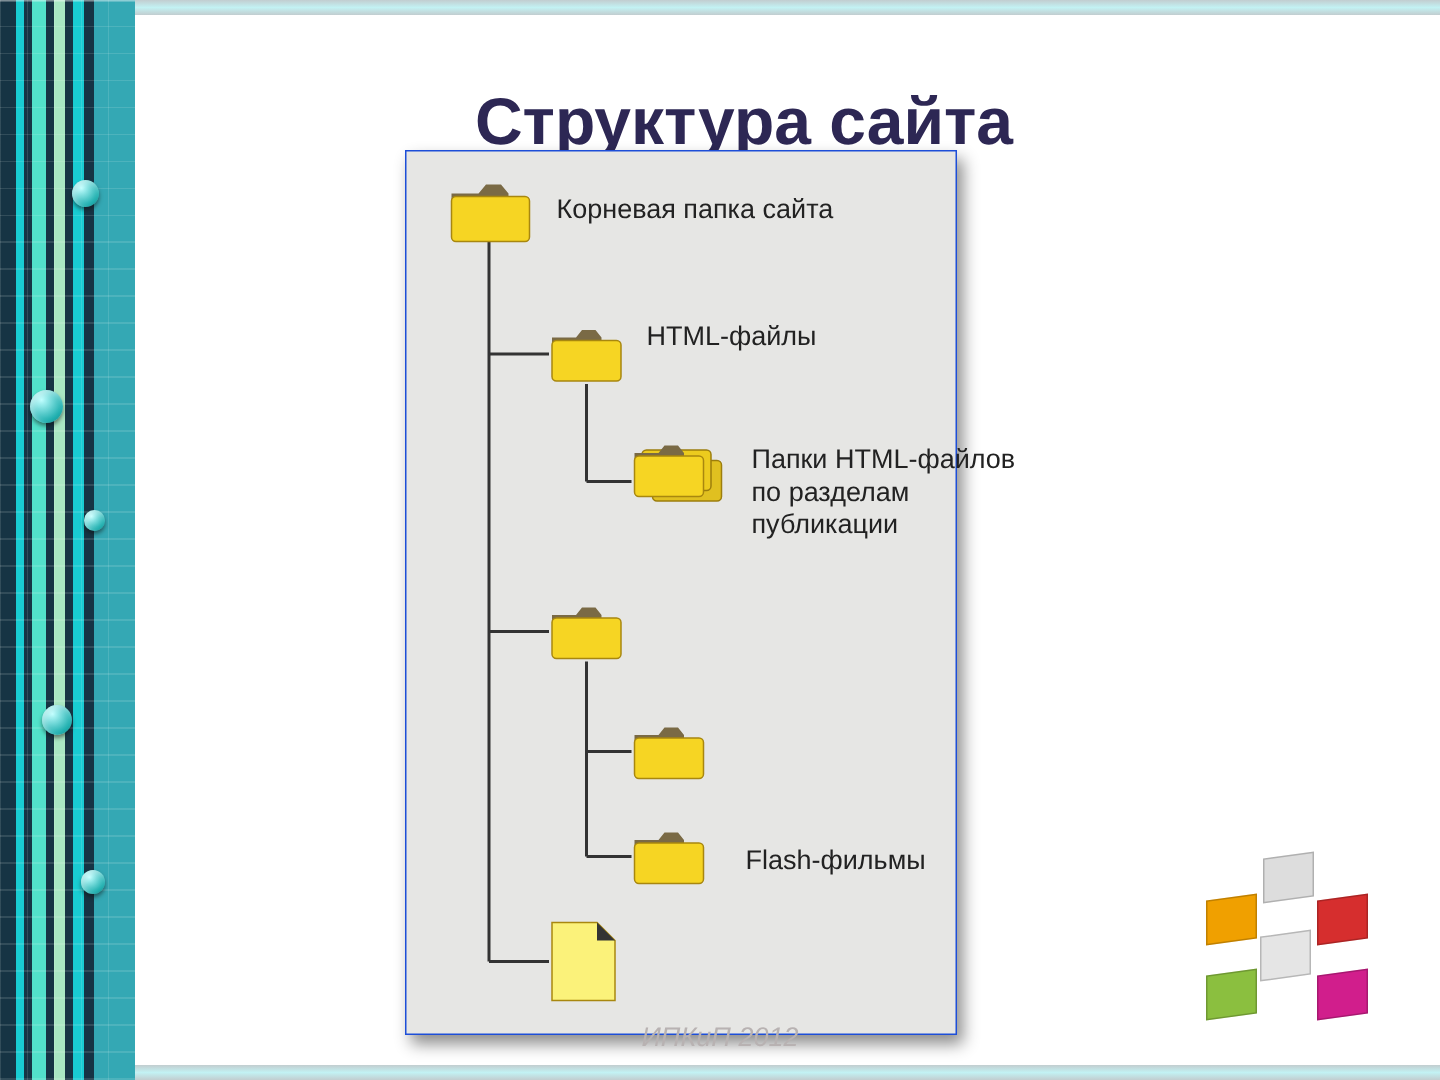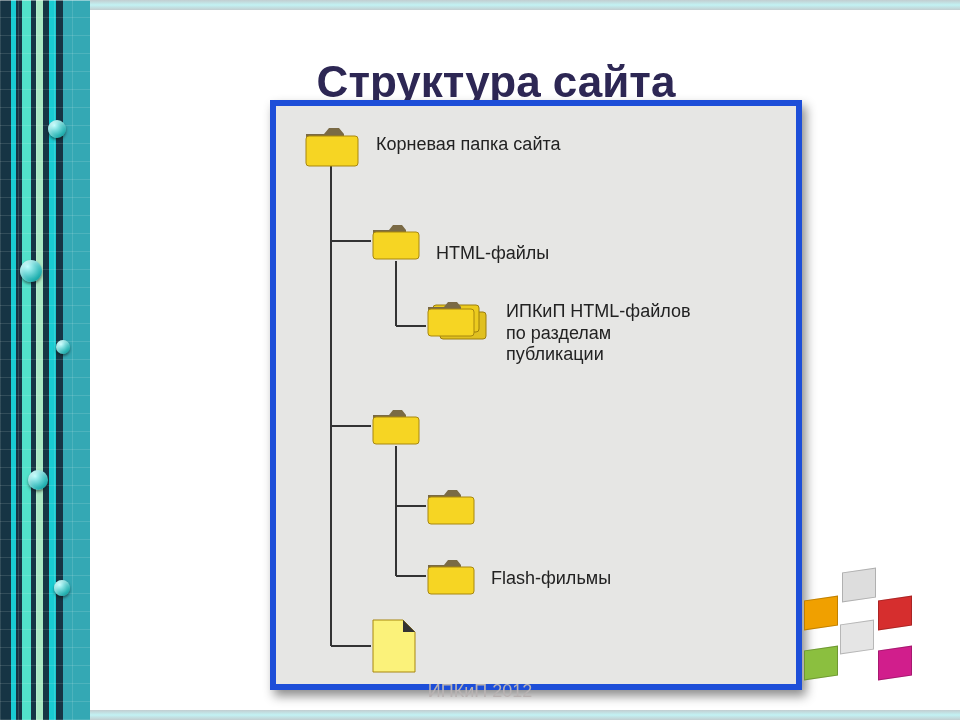--- a/index.html
+++ b/index.html
@@ -66,40 +66,41 @@
     text-align: center;
     font-size: 44px;
     font-weight: 700;
     color: #2d2754;
     margin-left: 32px;
   }
 
   .diagram-frame {
     position: absolute;
     left: 270px; top: 100px;
-    width: 532px; height: 590px;
+    width: 368px; height: 590px;
     background: #e6e6e4;
-    border: 6px solid #1d4ed8;
+    border: 1px solid #1d4ed8;
     box-shadow: 4px 6px 10px rgba(0,0,0,.45);
   }
   .diagram-frame svg { position: absolute; inset: 0; }
   .node-label {
     position: absolute;
     font-size: 18px;
     color: #222;
     line-height: 1.2;
   }
 
   
   .footer {
     position: absolute;
     left: 0; right: 0; bottom: 18px;
     text-align: center;
     color: #b8b2b2;
     font-size: 18px;
+    font-style: italic;
   }
 
   
   .corner-logo {
     position: absolute;
     right: 30px; bottom: 30px;
     width: 140px; height: 120px;
   }
   .cube {
     position: absolute;
@@ -148,53 +149,53 @@
   <svg width="56" height="44" style="position:absolute;left:28px;top:18px">
     <path d="M2 10 h18 l5 -6 h10 l5 6 v4 H2z" fill="#7a6a45"></path>
     <rect x="2" y="12" width="52" height="30" rx="3" fill="#f6d523" stroke="#a8870f"></rect>
   </svg>
   <div class="node-label" style="left:100px;top:28px">Корневая папка сайта</div>
 
   <svg width="50" height="40" style="position:absolute;left:95px;top:115px">
     <path d="M2 9 h16 l4 -5 h9 l4 5 v4 H2z" fill="#7a6a45"></path>
     <rect x="2" y="11" width="46" height="27" rx="3" fill="#f6d523" stroke="#a8870f"></rect>
   </svg>
-  <div class="node-label" style="left:160px;top:137px">HTML-файлы</div>
+  <div class="node-label" style="left:160px;top:113px">HTML-файлы</div>
 
   <svg width="66" height="56" style="position:absolute;left:150px;top:192px">
     <g transform="translate(14,14)">
         <rect width="46" height="27" rx="3" fill="#e0c020" stroke="#9c7e0d"></rect>
       </g>
     <g transform="translate(7,7)">
         <rect width="46" height="27" rx="3" fill="#eccb1e" stroke="#9c7e0d"></rect>
       </g>
     <g>
         <path d="M2 9 h16 l4 -5 h9 l4 5 v4 H2z" fill="#7a6a45"></path>
         <rect x="2" y="11" width="46" height="27" rx="3" fill="#f6d523" stroke="#a8870f"></rect>
       </g>
   </svg>
-  <div class="node-label" style="left:230px;top:195px;white-space:pre">ИПКиП HTML-файлов
+  <div class="node-label" style="left:230px;top:195px;white-space:pre">Папки HTML-файлов
 по разделам
 публикации</div>
 
   <svg width="50" height="40" style="position:absolute;left:95px;top:300px">
     <path d="M2 9 h16 l4 -5 h9 l4 5 v4 H2z" fill="#7a6a45"></path>
     <rect x="2" y="11" width="46" height="27" rx="3" fill="#f6d523" stroke="#a8870f"></rect>
   </svg>
 
   <svg width="50" height="40" style="position:absolute;left:150px;top:380px">
     <path d="M2 9 h16 l4 -5 h9 l4 5 v4 H2z" fill="#7a6a45"></path>
     <rect x="2" y="11" width="46" height="27" rx="3" fill="#f6d523" stroke="#a8870f"></rect>
   </svg>
 
   <svg width="50" height="40" style="position:absolute;left:150px;top:450px">
     <path d="M2 9 h16 l4 -5 h9 l4 5 v4 H2z" fill="#7a6a45"></path>
     <rect x="2" y="11" width="46" height="27" rx="3" fill="#f6d523" stroke="#a8870f"></rect>
   </svg>
-  <div class="node-label" style="left:215px;top:462px">Flash-фильмы</div>
+  <div class="node-label" style="left:226px;top:462px">Flash-фильмы</div>
 
   <svg width="46" height="56" style="position:absolute;left:95px;top:512px">
     <path d="M2 2 h30 l12 12 v40 h-42 z" fill="#fbf27a" stroke="#a8870f"></path>
     <path d="M32 2 v12 h12 z" fill="#333"></path>
   </svg>
 </div>
 
 <div class="footer">ИПКиП 2012</div>
 
 <div class="corner-logo">

